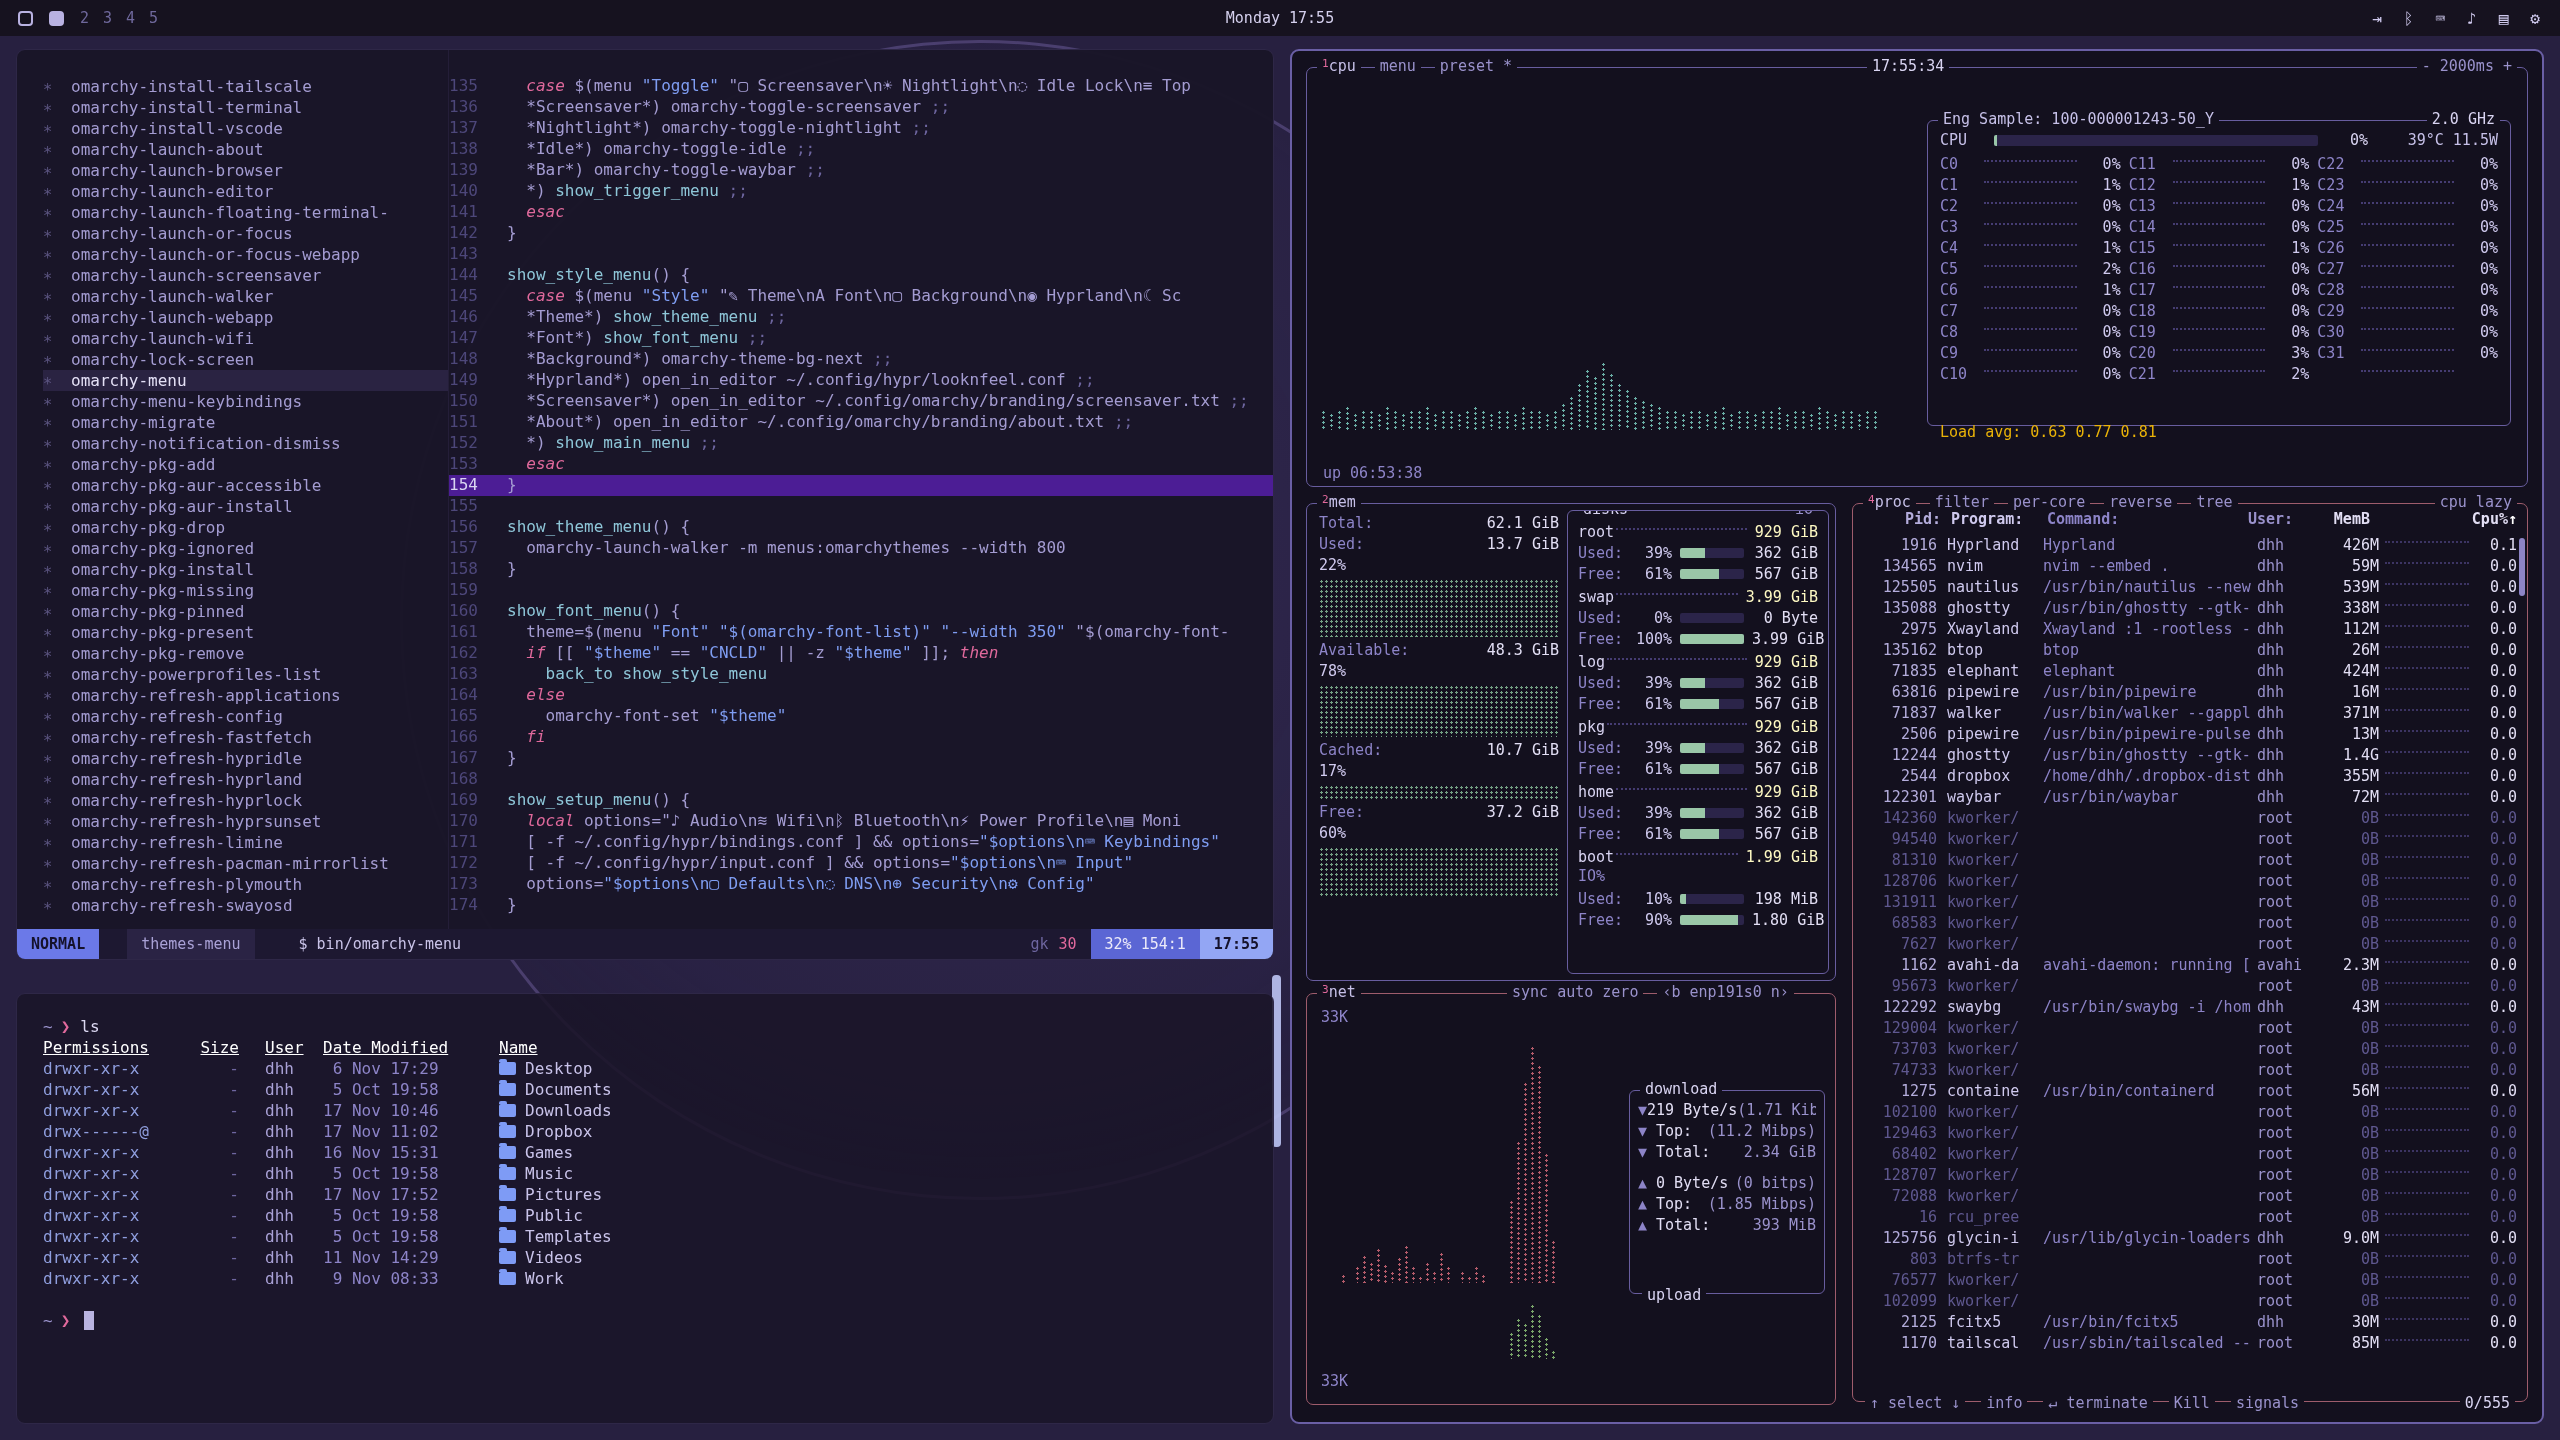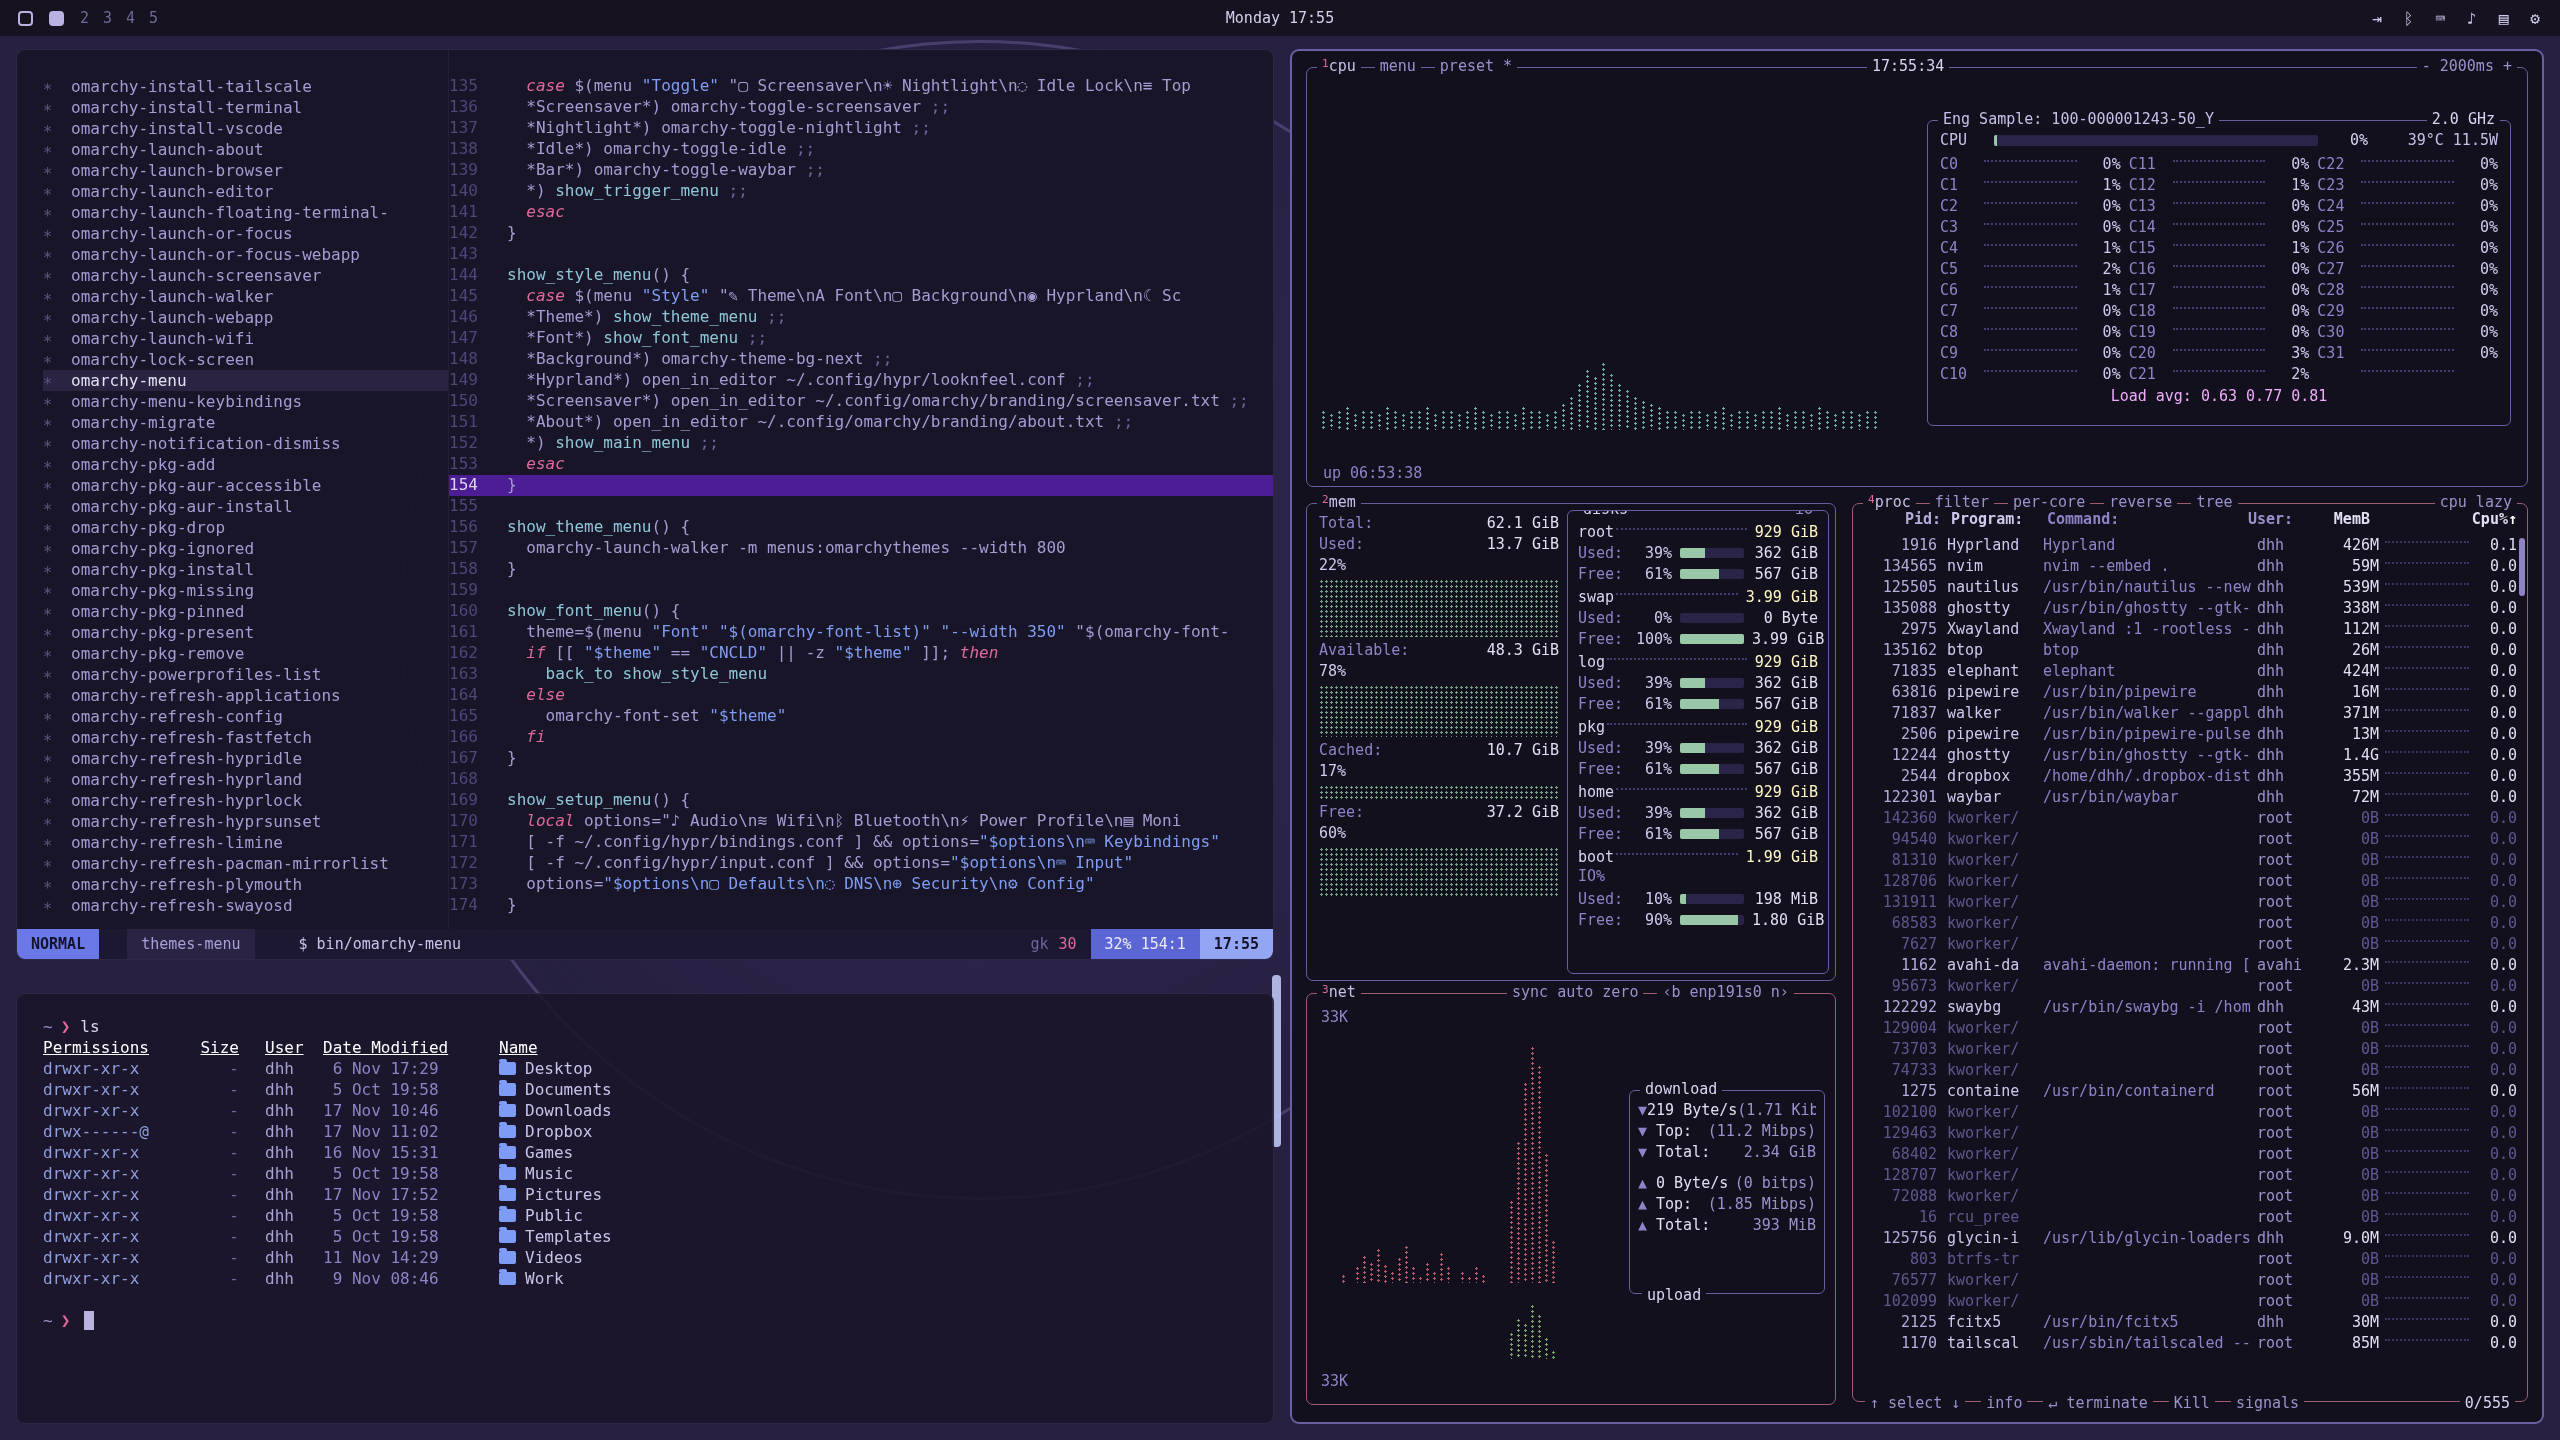--- a/index.html
+++ b/index.html
@@ -106,21 +106,21 @@
   .meter { flex:1; height:11px; background:#2b2449; border-radius:2px; margin:0 10px; position:relative; overflow:hidden; }
   .meter .fill { position:absolute; left:0; top:0; bottom:0; background:#9ac7a8; }
   .cpu-pct { width:40px; text-align:right; color:#d9d4f2; }
   .cpu-temp { width:130px; text-align:right; color:#c6c0e8; white-space:pre; }
   .core-grid { margin-top:2px; }
   .core-row { display:flex; height:21px; align-items:center;gap:8px; }
   .core-cell { flex:1; display:flex; align-items:center; overflow:hidden; }
   .core-name { color:#8d84c8; width:42px; flex:none; }
   .leader { flex:1; border-bottom:2px dotted #453c72; margin:0 8px 6px 2px; min-width:10px; }
   .core-pct { width:36px; flex:none; text-align:right; color:#cfc9ee; }
-  .loadavg { text-align:center; color:#f0abfc; height:22px; line-height:24px; }
+  .loadavg { text-align:left; color:#eab308; height:22px; line-height:24px;margin-top:36px; }
   .uptime { position:absolute; left:16px; bottom:4px; color:#8d84c8; }
   
   .mem-col { position:absolute; left:12px; top:10px; width:240px; bottom:8px; overflow:hidden; }
   .mem-line { display:flex; height:21px; white-space:pre; }
   .mem-line .ml { color:#8d84c8; }
   .mem-line .mv { margin-left:auto; color:#e2def4; }
   .mem-pct { height:21px; color:#cfc9ee; }
   .memgraph { width:100%; background-image:radial-gradient(circle, rgba(132,186,150,0.85) 1.1px, transparent 1.3px); background-size:5px 5px; margin:2px 0 4px 0; border-radius:2px; }
   .disks-sub { position:absolute; right:6px; top:6px; bottom:6px; width:262px; border:1.5px solid #685d9f; border-radius:6px; padding:10px 10px 4px 10px; overflow:hidden; }
   .disk { margin-bottom:2px; }
@@ -619,21 +619,21 @@
         <span class="c-size">-</span>
         <span class="c-user">dhh</span>
         <span class="c-date">11 Nov 14:29</span>
         <span class="c-name"><span class="folder-icon"></span><span>Videos</span></span>
       </div>
 
       <div class="t-line ls-row">
         <span class="c-perms">drwxr-xr-x</span>
         <span class="c-size">-</span>
         <span class="c-user">dhh</span>
-        <span class="c-date"> 9 Nov 08:46</span>
+        <span class="c-date"> 9 Nov 08:33</span>
         <span class="c-name"><span class="folder-icon"></span><span>Work</span></span>
       </div>
     </div>
   <div class="t-line" style="margin-top:21px;">
     <span class="t-prompt-path">~</span>
     <span class="t-prompt-sym">❯</span>
     <span class="cursor-block"></span>
   </div>
 </div>
 

